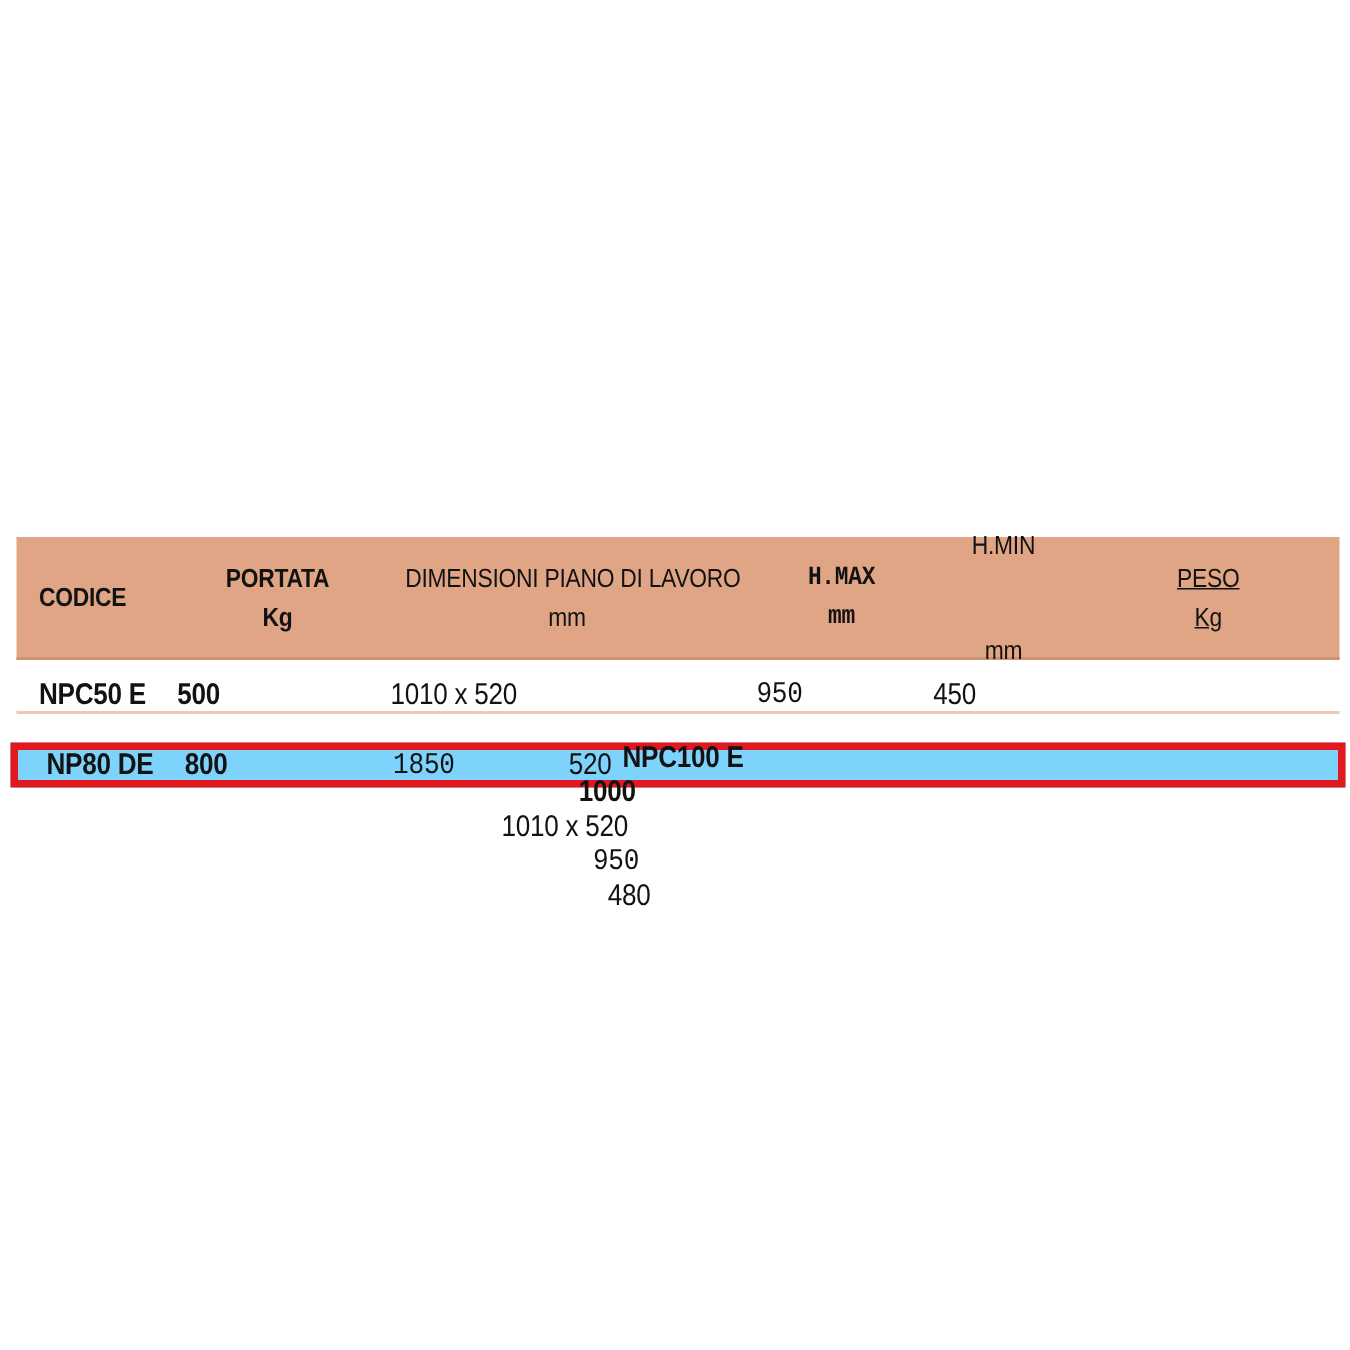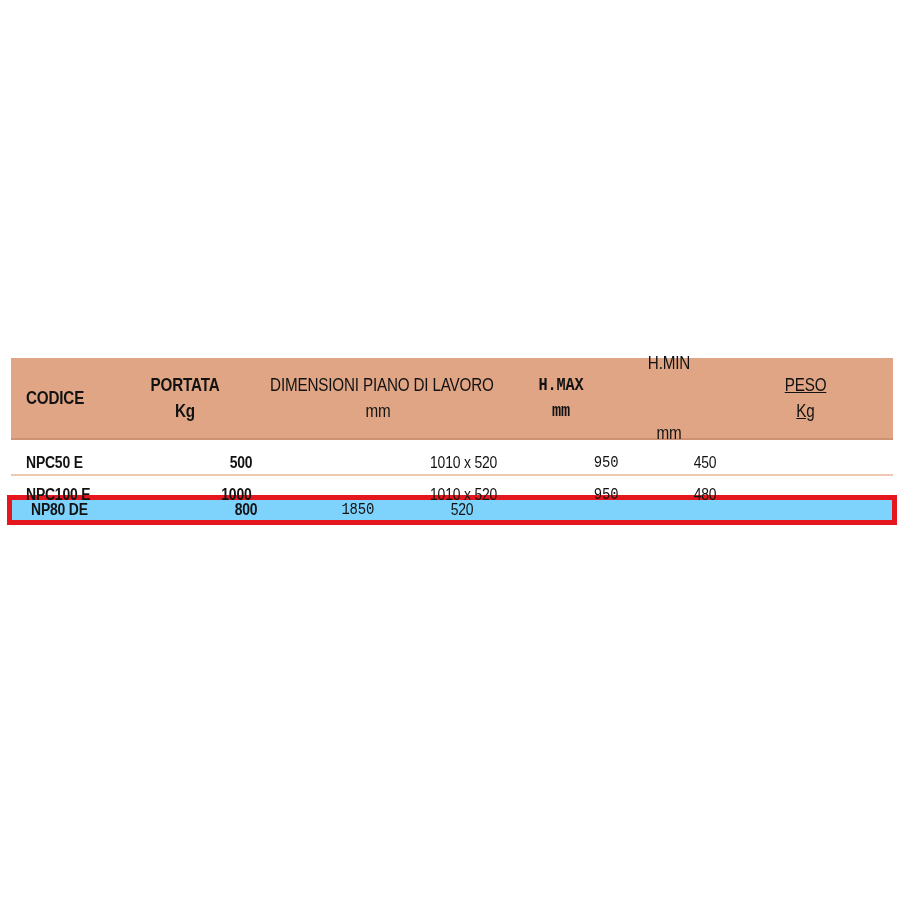--- a/index.html
+++ b/index.html
@@ -34,27 +34,27 @@
 
   
   .c0 { width: 105px; text-align: left; padding-left: 15px; }
   .c1 { width: 138px; }
   .c2 { width: 248px; }
   .c3 { width: 118px; font-family: Liberation Mono, monospace; }
   .c4 { width: 98px; gap: 44px;  }
   .c5 { width: 175px; text-decoration: underline; }
 
   
-  .row { display: flex; align-items: center; font-size: 16px; }
-  .cell { text-align: right; }
+  .row { display: flex; align-items: center; font-size: 20px; }
+  .cell { text-align: left; }
   .cell.left { text-align: left; }
   .cell.bold { font-weight: bold; }
 
   .row-1 { margin-top: 12px; height: 24px; border-bottom: 2px solid #eec8b0; }
-  .row-2 { height: 19px; padding-top: 18px; }
+  .row-2 { height: 19px; padding-top: 18px; flex-direction: column; }
 
   .highlight-box {
     margin: 0 -4px;
     border: 5px solid #e3171d;
     height: 30px;
     display: flex; align-items: center;
     background: #7dd3fc;
     padding: 0 4px;
   }
   .highlight-box .row { width: 100%; height: 20px; }

